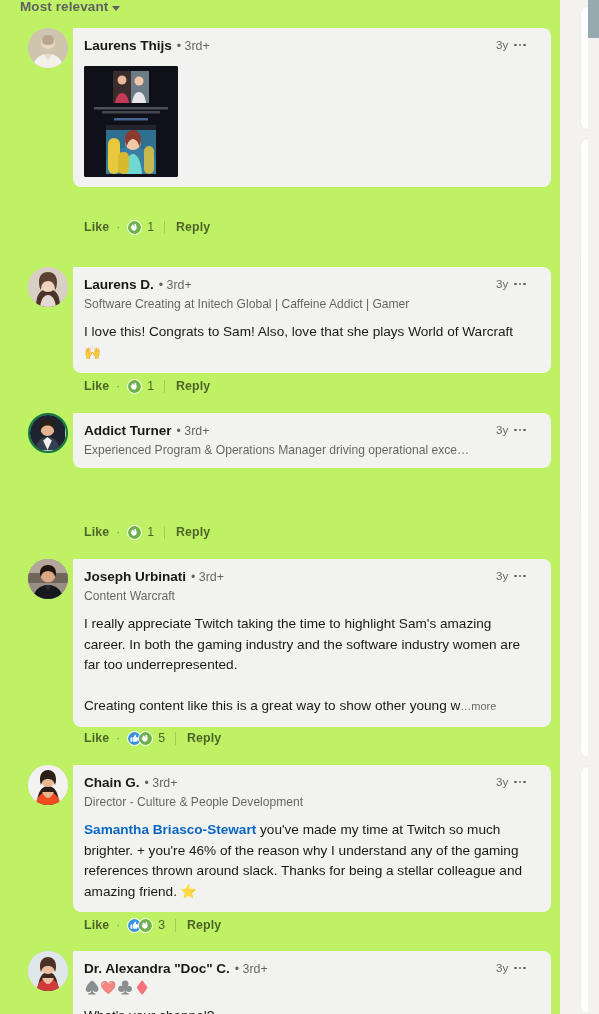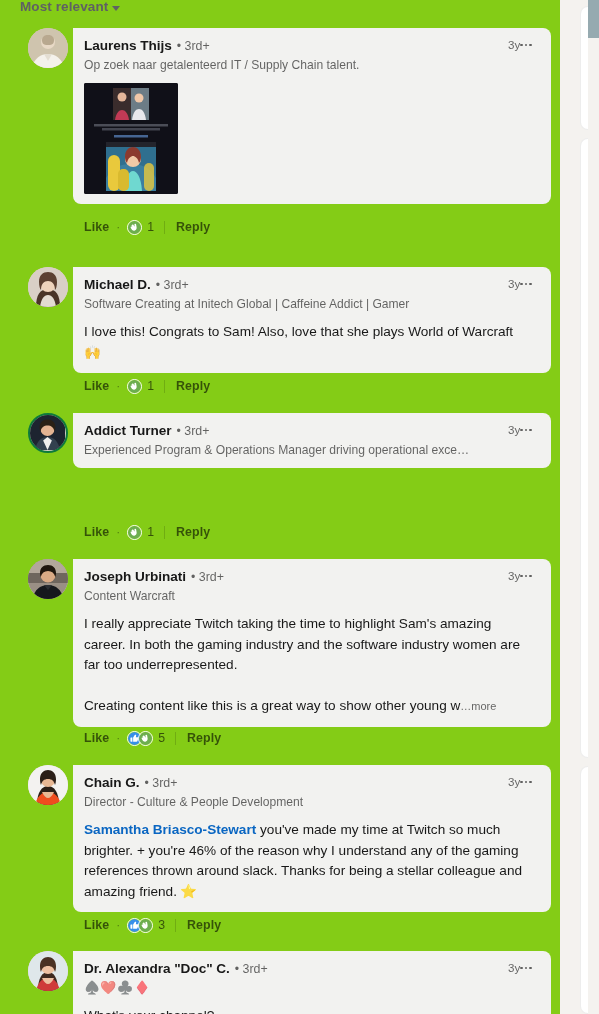--- a/index.html
+++ b/index.html
@@ -20,21 +20,21 @@
     background: #ffffff;
     overflow: hidden;
   }
 
   
   .feed {
     position: absolute;
     left: 0; top: 0;
     width: 560px;
     height: 1014px;
-    background: #84cc16;
+    background: #bef264;
     overflow: hidden;
   }
 
   
   .sort-row {
     position: absolute;
     left: 20px;
     top: -3px;
     height: 20px;
     display: flex;
@@ -80,21 +80,21 @@
   .avatar.ring { border: 2.5px solid #0e7a3c; }
   .avatar.ring svg { width: 35px; height: 35px; }
 
   .bubble {
     position: absolute;
     left: 73px;
     top: 0;
     width: 478px;
     background: #f2f2f0;
     border-radius: 0 8px 8px 8px;
-    padding: 8px 19px 10px 11px;
+    padding: 8px 25px 10px 11px;
   }
 
   .bub-head {
     position: relative;
     min-height: 19px;
     padding-right: 56px;
   }
 
   .nameline {
     display: flex;
@@ -116,20 +116,21 @@
     line-height: 19px;
     white-space: nowrap;
   }
 
   .meta {
     position: absolute;
     right: 0;
     top: 1px;
     display: flex;
     align-items: center;
+    gap: 6px;
     justify-content: flex-end;
   }
   .age {
     font-size: 11.6px;
     color: #00000099;
     line-height: 16px;
   }
   .dots {
     display: flex;
     align-items: center;
@@ -302,21 +303,20 @@
             <span class="degree">• 3rd+</span>
           </div>
           <div class="meta">
             <span class="age">3y</span>
             <span class="dots">
                 <i></i>
                 <i></i>
                 <i></i>
               </span>
           </div>
-          <div class="headline">Op zoek naar getalenteerd IT / Supply Chain talent.</div>
         </div>
         <div class="cimg">
           <svg viewBox="0 0 94 111" aria-hidden="true">
             <rect width="94" height="111" fill="#101018"></rect>
             <rect x="29" y="5" width="36" height="32" fill="#2b2f3a"></rect>
             <rect x="29" y="5" width="18" height="32" fill="#3a2c2c"></rect>
             <circle cx="38" cy="14" r="4.5" fill="#e6b79a"></circle>
             <path d="M31 37c1-7 4-10 7-10s6 3 7 10z" fill="#c23a55"></path>
             <rect x="47" y="5" width="18" height="32" fill="#6c7c86"></rect>
             <circle cx="55" cy="15" r="4.5" fill="#f0c7a8"></circle>
@@ -361,21 +361,21 @@
           <rect width="40" height="40" fill="#d9cfc6"></rect>
           <path d="M8 40c0-12 4-18 12-18s12 6 12 18z" fill="#4a3428"></path>
           <circle cx="20" cy="17" r="8" fill="#efd3bc"></circle>
           <path d="M11 15c0-7 4-10 9-10s9 3 9 10c0 4-1 7-2 8 0-6-3-9-7-9s-7 3-7 9c-1-1-2-4-2-8z" fill="#5c4032"></path>
           <path d="M12 40c1-8 4-12 8-12s7 4 8 12z" fill="#e3dbd2"></path>
         </svg>
       </div>
       <div class="bubble">
         <div class="bub-head">
           <div class="nameline">
-            <span class="cname">Michael D.</span>
+            <span class="cname">Laurens D.</span>
             <span class="degree">• 3rd+</span>
           </div>
           <div class="meta">
             <span class="age">3y</span>
             <span class="dots">
                 <i></i>
                 <i></i>
                 <i></i>
               </span>
           </div>

